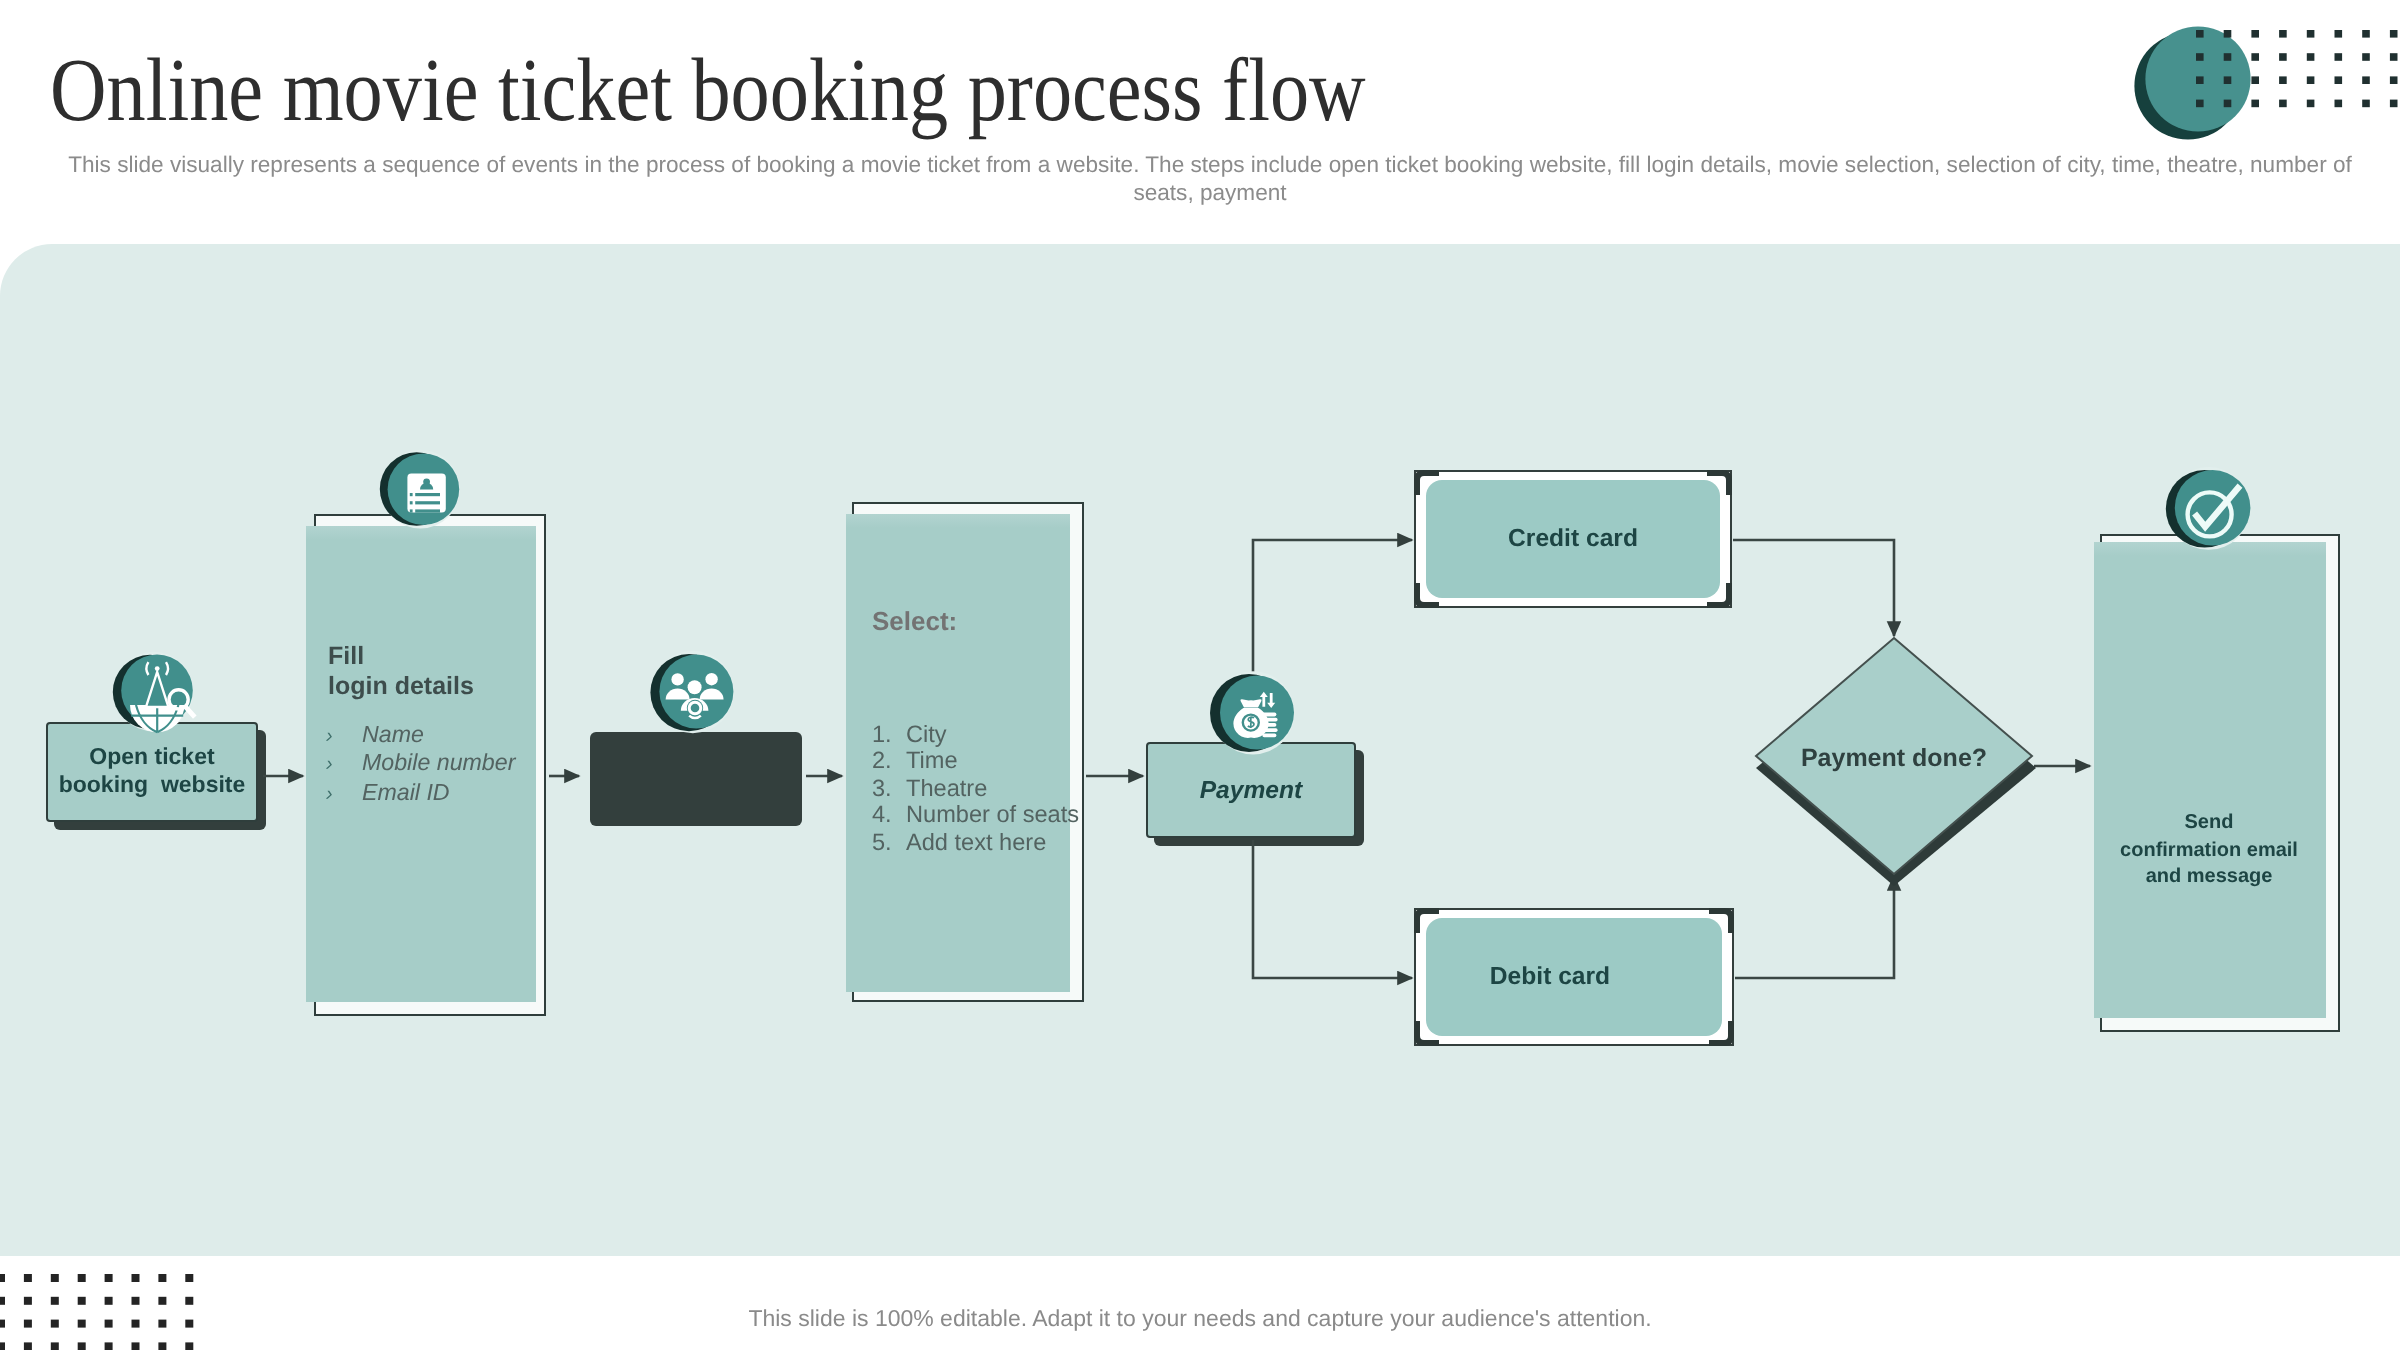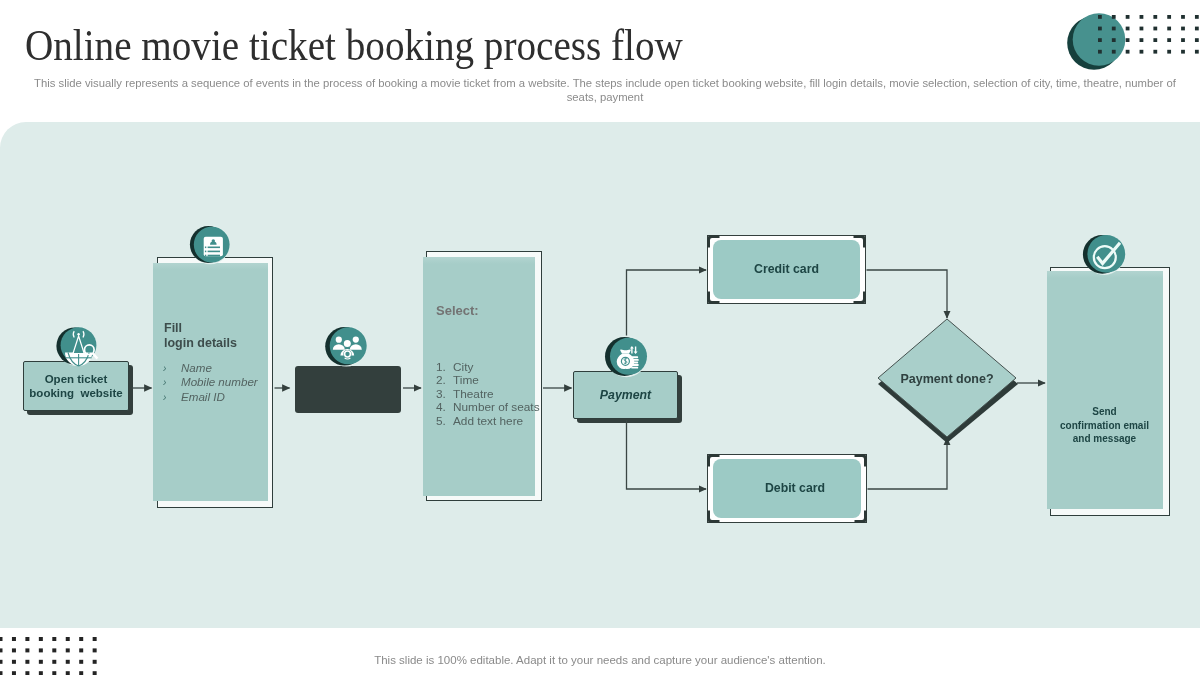--- a/index.html
+++ b/index.html
@@ -67,21 +67,21 @@
 
   <div class="abs shadow" style="left:577px;top:375px;width:105px;height:48px;"></div>
   <div class="abs smallbox boxtxt" style="left:573px;top:371px;width:105px;height:48px;font-size:12.3px;font-style:italic;">Payment</div>
 
   <div class="abs" style="left:707px;top:235px;width:159px;height:69px;background:#ffffff;border:1.5px solid #333f3d;box-sizing:border-box;"></div>
   <div class="abs" style="left:713px;top:240px;width:147px;height:59px;background:#9ccac5;border-radius:8px;"></div>
   <div class="abs boxtxt" style="left:707px;top:235px;width:159px;height:69px;font-size:12.3px;">Credit card</div>
 
   <div class="abs" style="left:707px;top:454px;width:160px;height:69px;background:#ffffff;border:1.5px solid #333f3d;box-sizing:border-box;"></div>
   <div class="abs" style="left:713px;top:459px;width:148px;height:59px;background:#9ccac5;border-radius:8px;"></div>
-  <div class="abs boxtxt" style="left:707px;top:454px;width:136px;height:69px;font-size:12.3px;padding-left:20px;">Debit card</div>
+  <div class="abs boxtxt" style="left:707px;top:454px;width:136px;height:69px;font-size:12.3px;">Debit card</div>
 
   <svg class="abs" style="left:0;top:0;" width="1200" height="675" viewBox="0 0 1200 675">
     <defs>
       <marker id="arr" markerWidth="8.5" markerHeight="7.5" refX="7.4" refY="3.65" orient="auto" markerUnits="userSpaceOnUse">
         <path d="M0,0 L8.2,3.65 L0,7.3 Z" fill="#333f3d"></path>
       </marker>
     </defs>
 
     <g>
       <circle cx="1094" cy="43" r="26.8" fill="#16403d"></circle>

